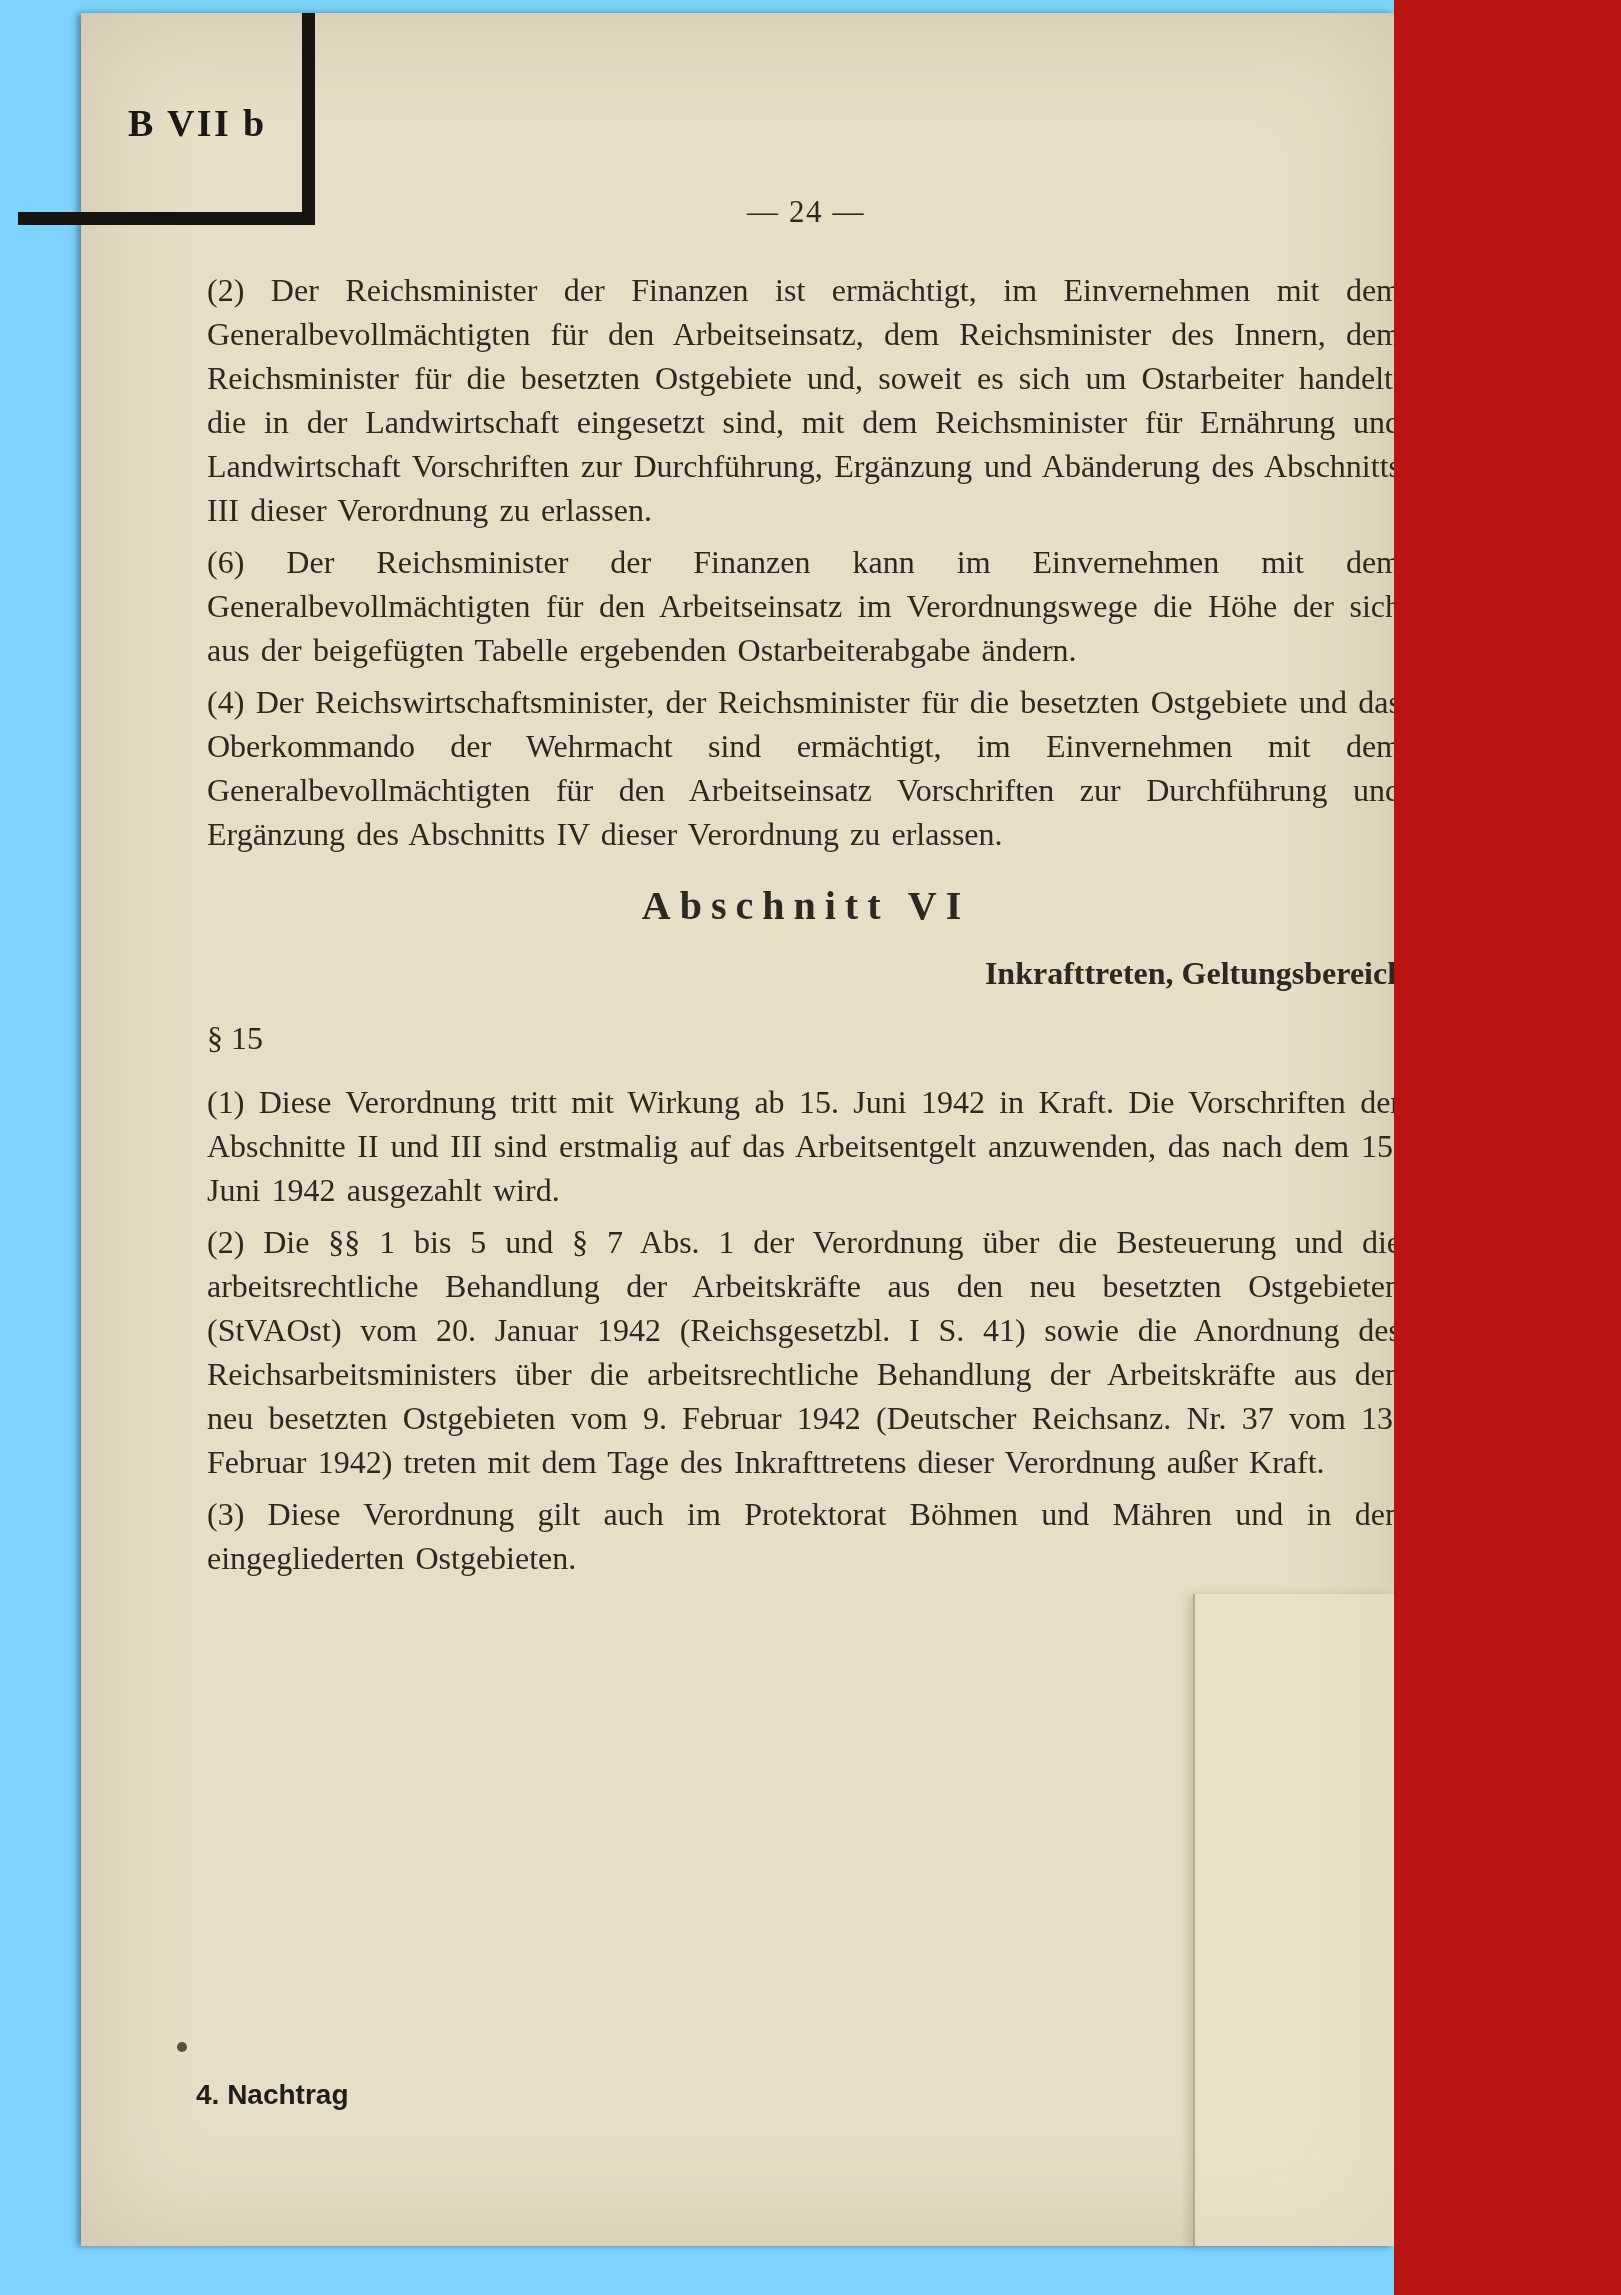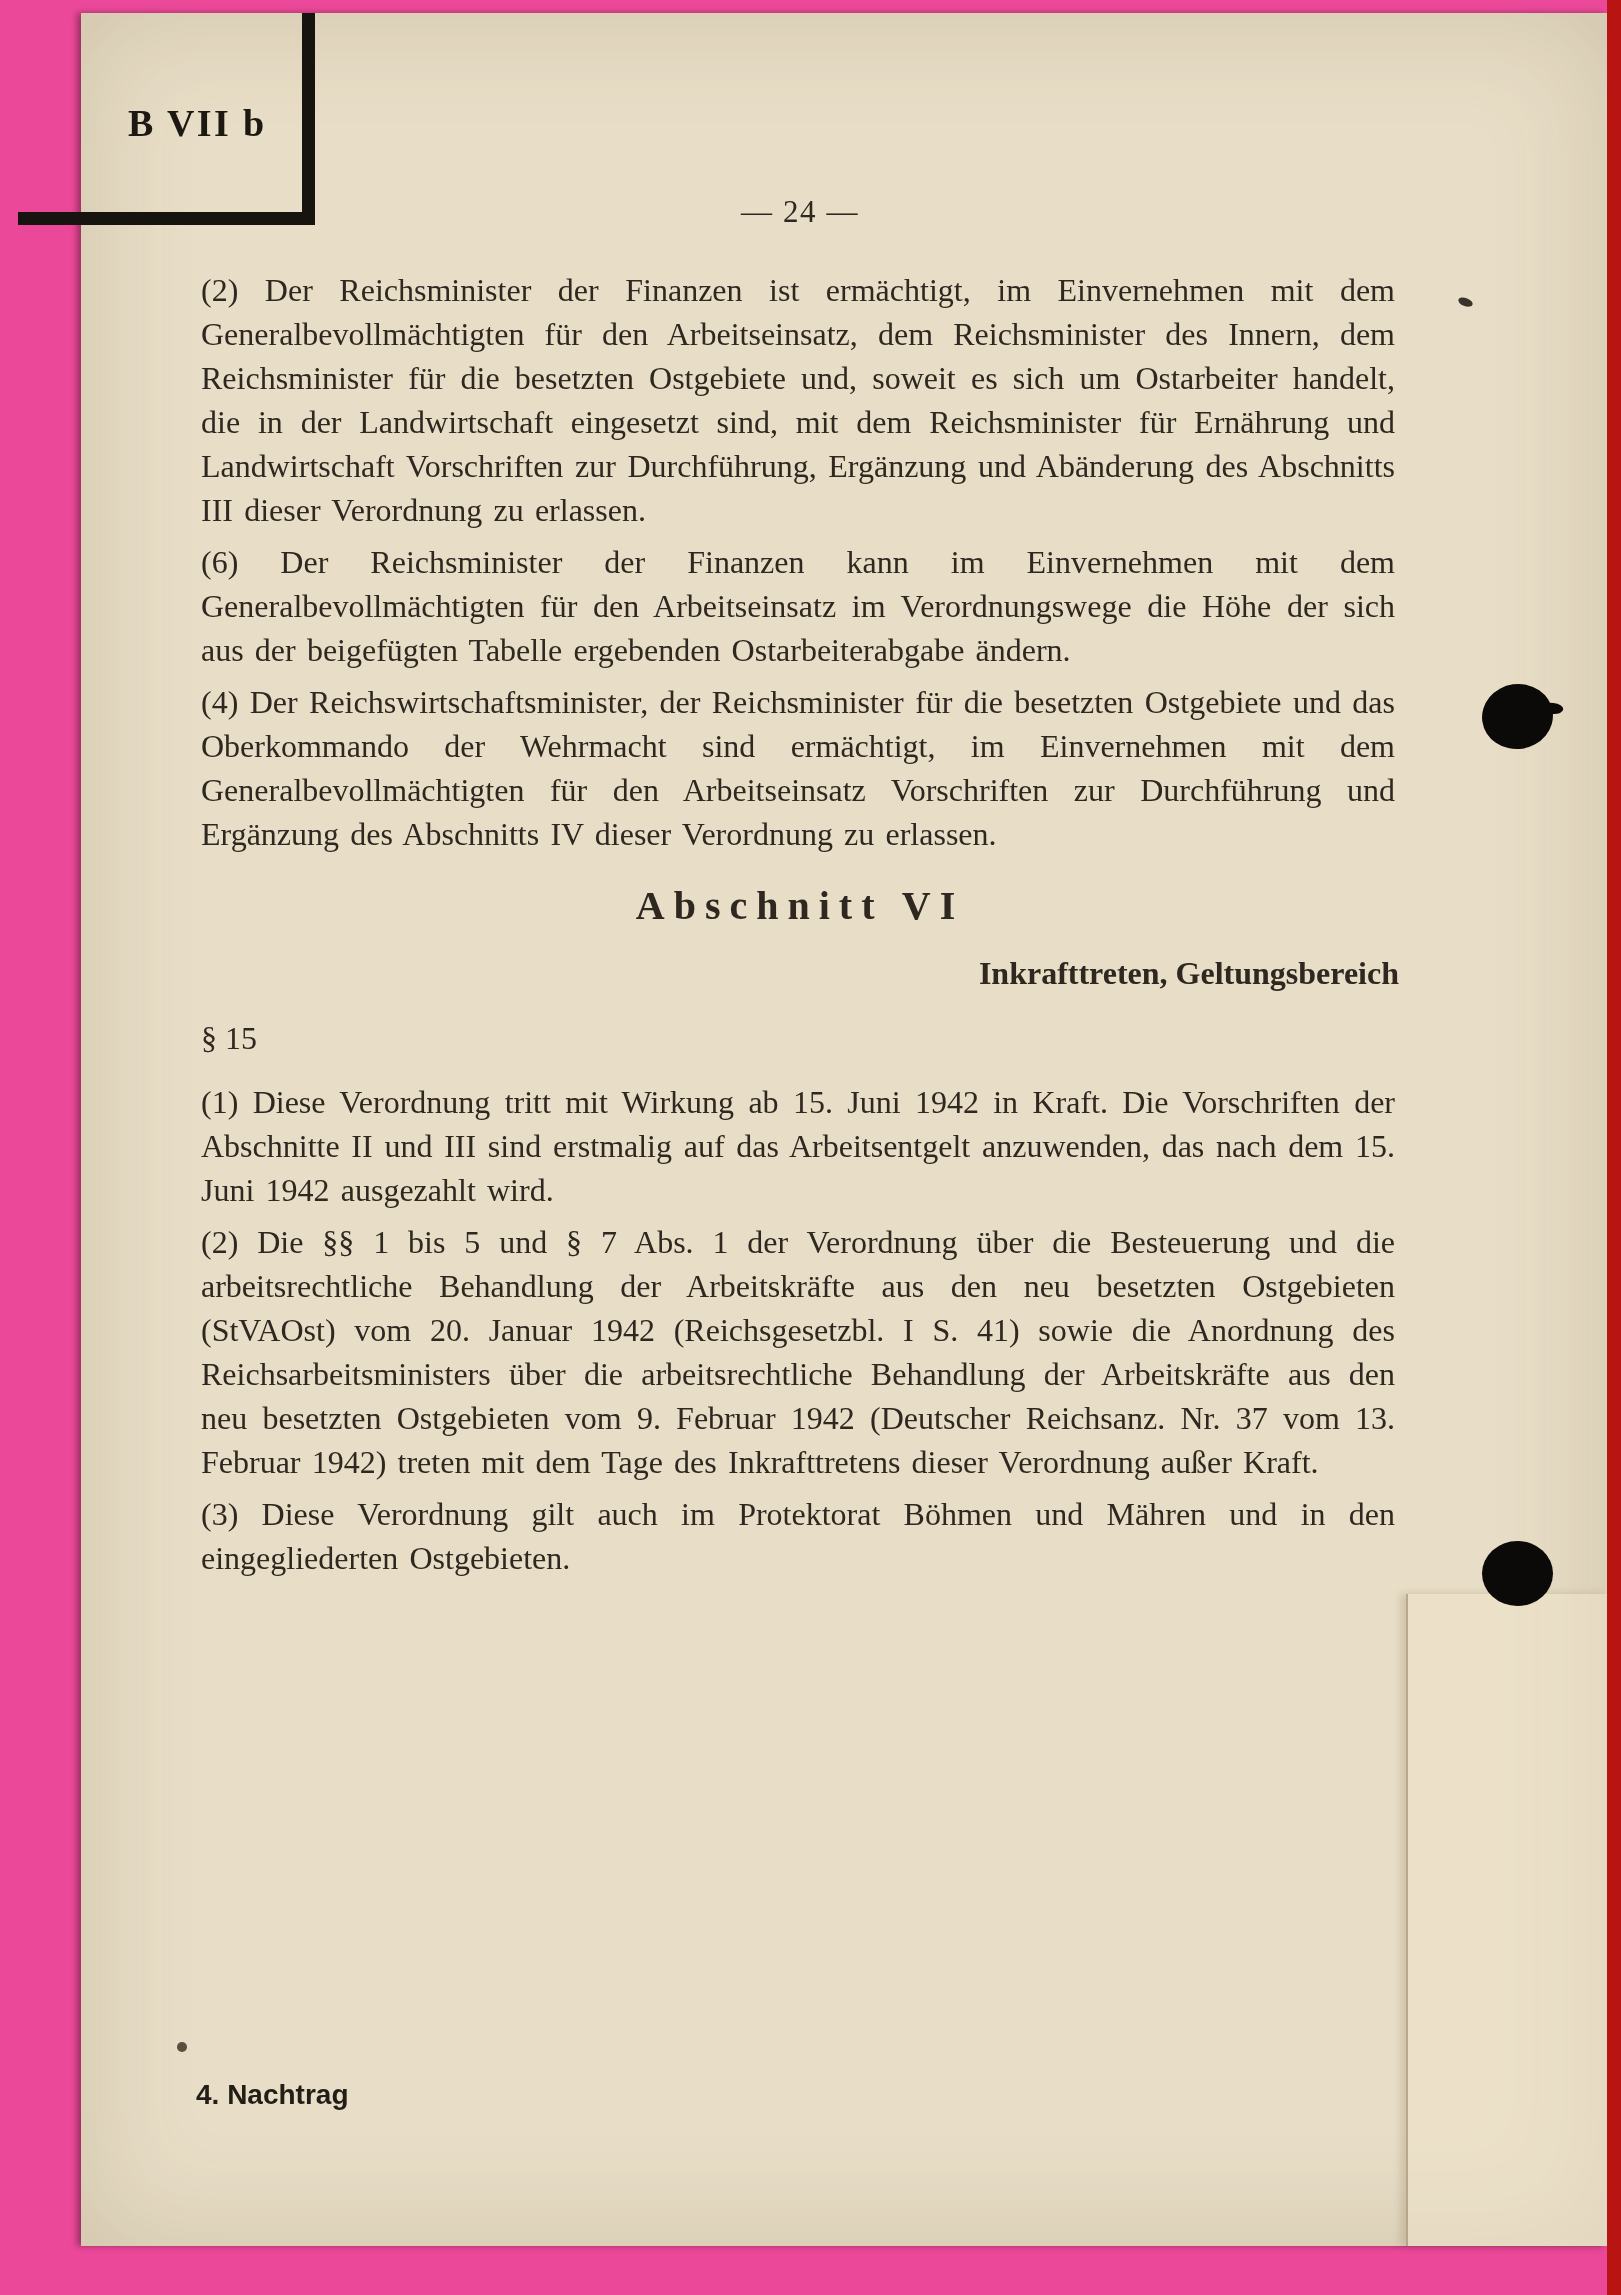--- a/index.html
+++ b/index.html
@@ -1,20 +1,20 @@
 <!DOCTYPE html>
 <html style="font-size:13px"><head>
 <meta charset="utf-8">
 <style>
   html, body { margin: 0; padding: 0; background: #b81512; }
   .scan {
     position: relative;
-    width: 1607px;
+    width: 1394px;
     height: 2295px;
-    background: #ec4899;
+    background: #7dd3fc;
     overflow: hidden;
     font-family: "Liberation Serif", "DejaVu Serif", serif;
   }
   .paper {
     position: absolute;
     left: 81px;
     top: 13px;
     right: 0;
     bottom: 49px;
     background: linear-gradient(180deg, #ece2cc 0%, #e8decment 40%, #e5dac2 100%);
@@ -35,21 +35,21 @@
     position: absolute;
     left: 47px;
     top: 88px;
     font-size: 38px;
     font-weight: bold;
     letter-spacing: 2.4px;
     color: #1d1812;
   }
   .text-col {
     position: absolute;
-    left: 120px;
+    left: 126px;
     top: 177px;
     width: 1198px;
     color: #2e2820;
     font-size: 32px;
     line-height: 44px;
   }
   .page-number {
     text-align: center;
     font-size: 31px;
     margin-bottom: 34px;

